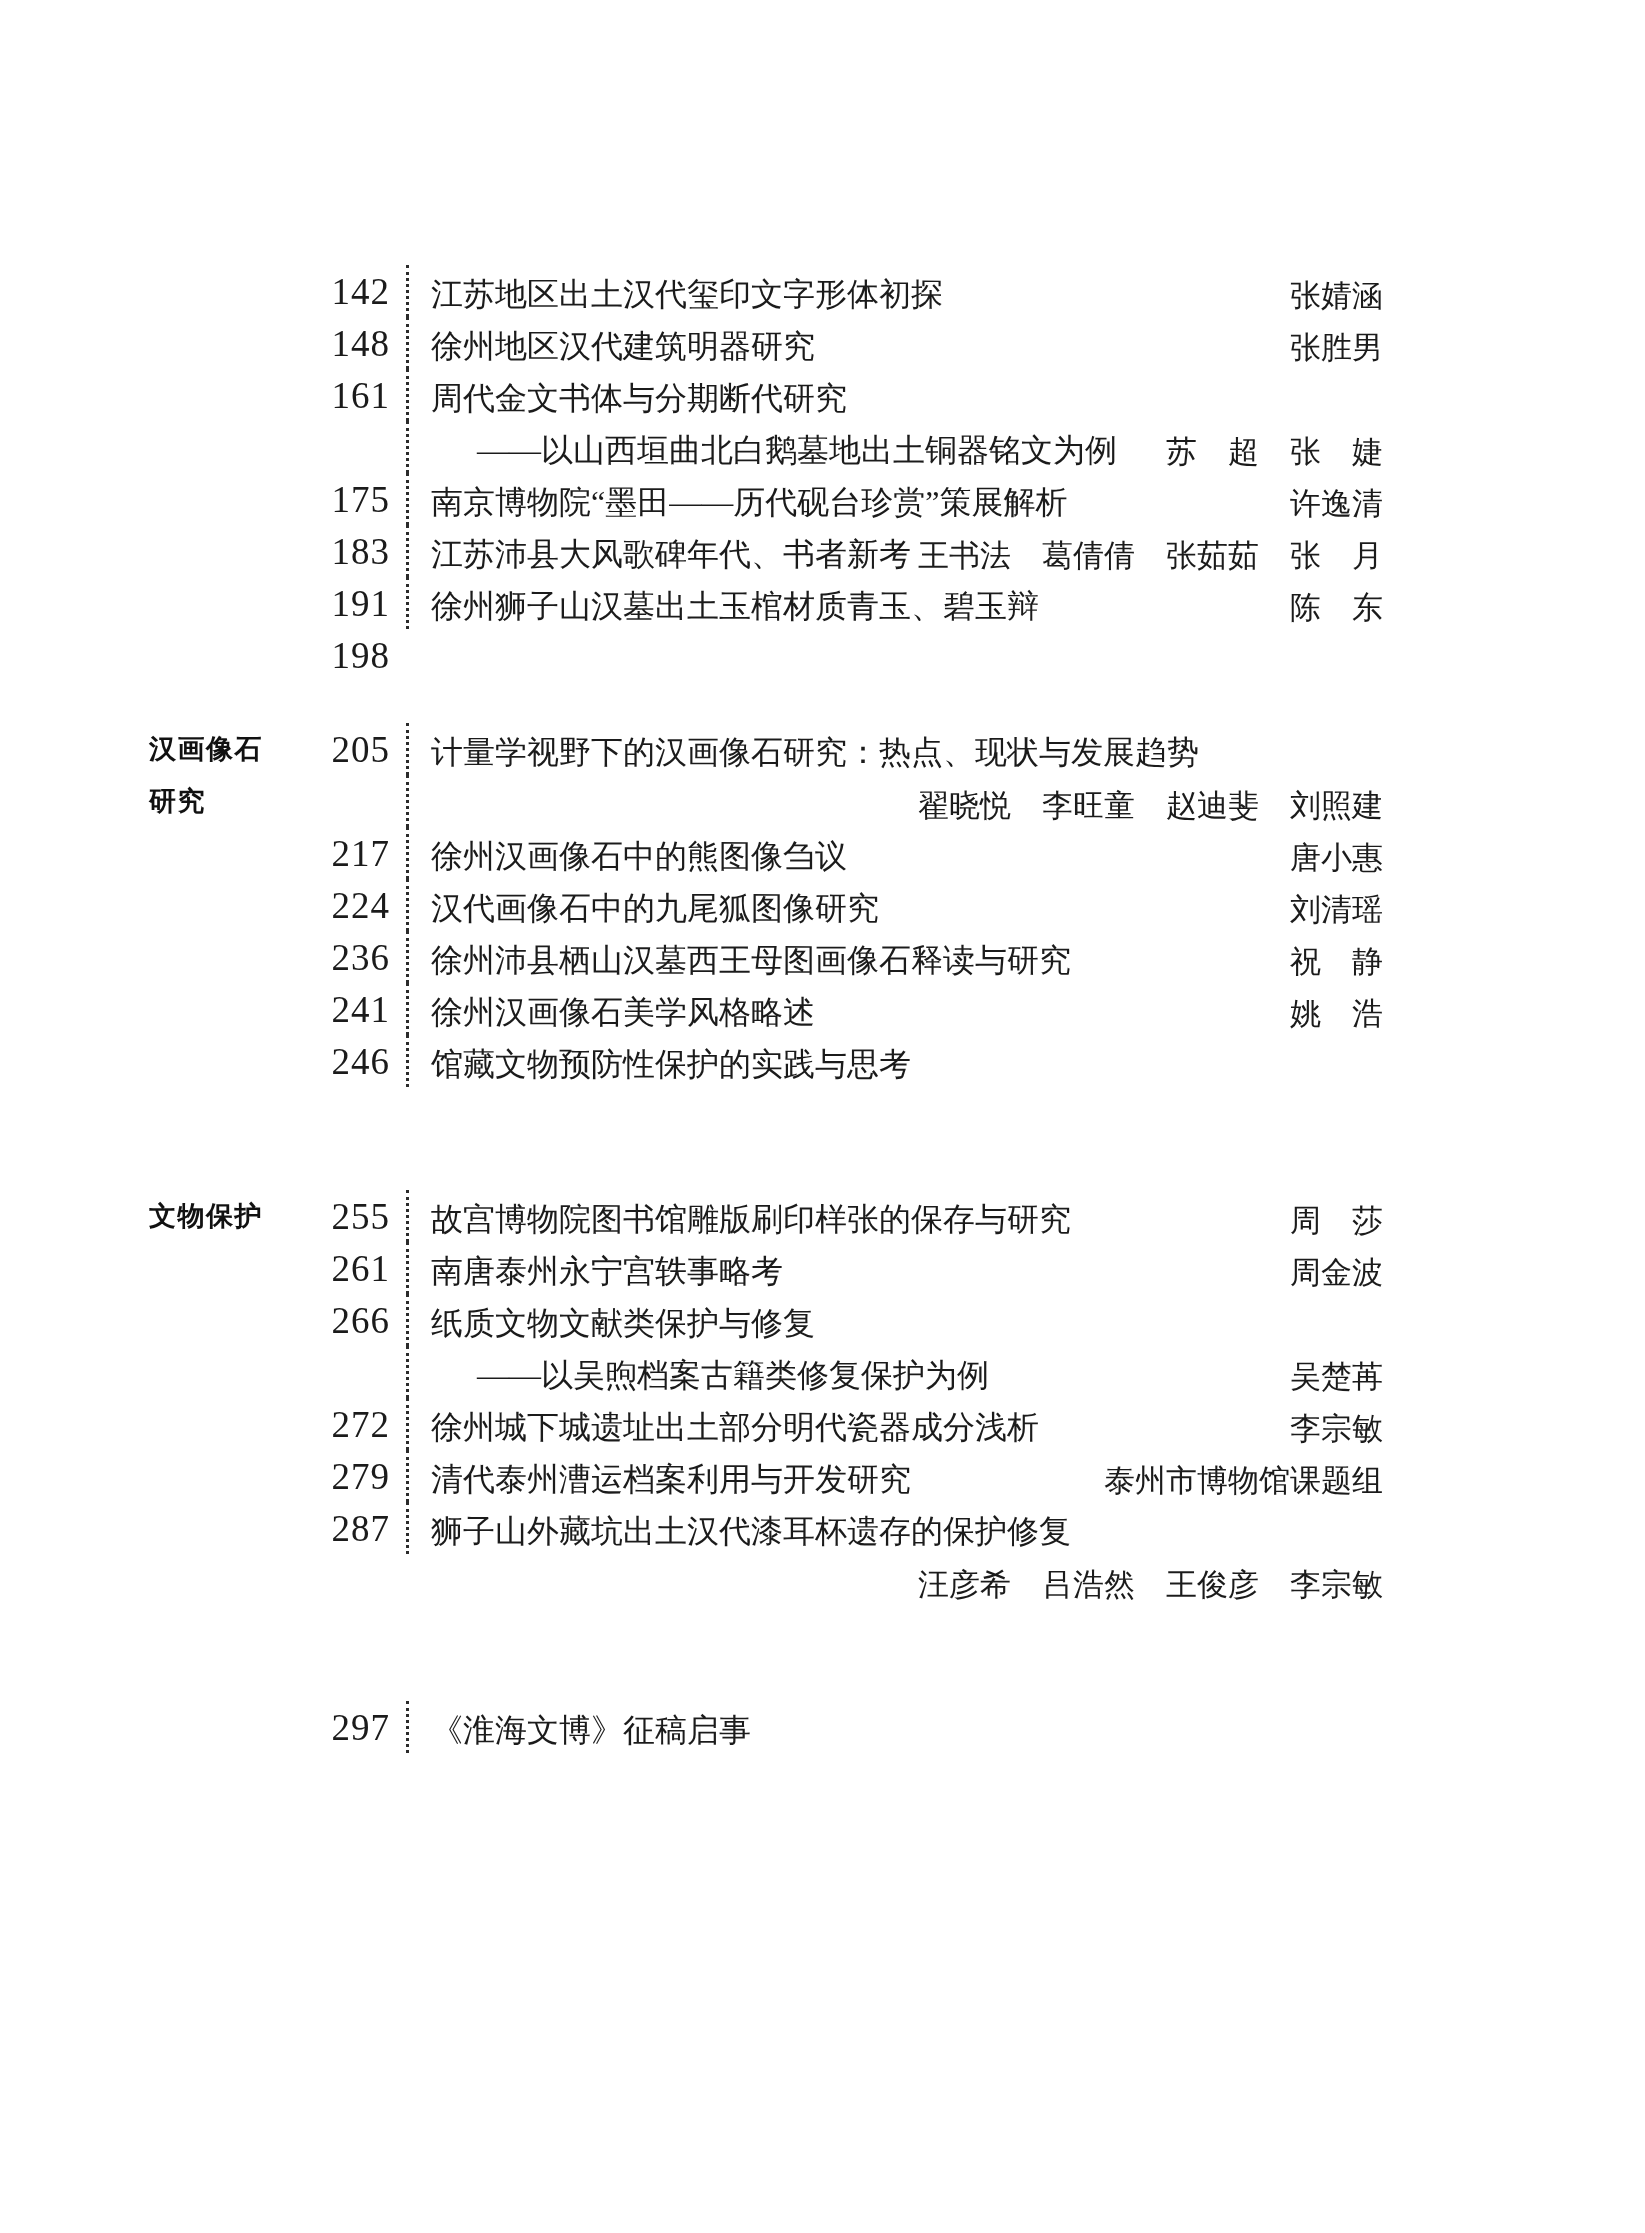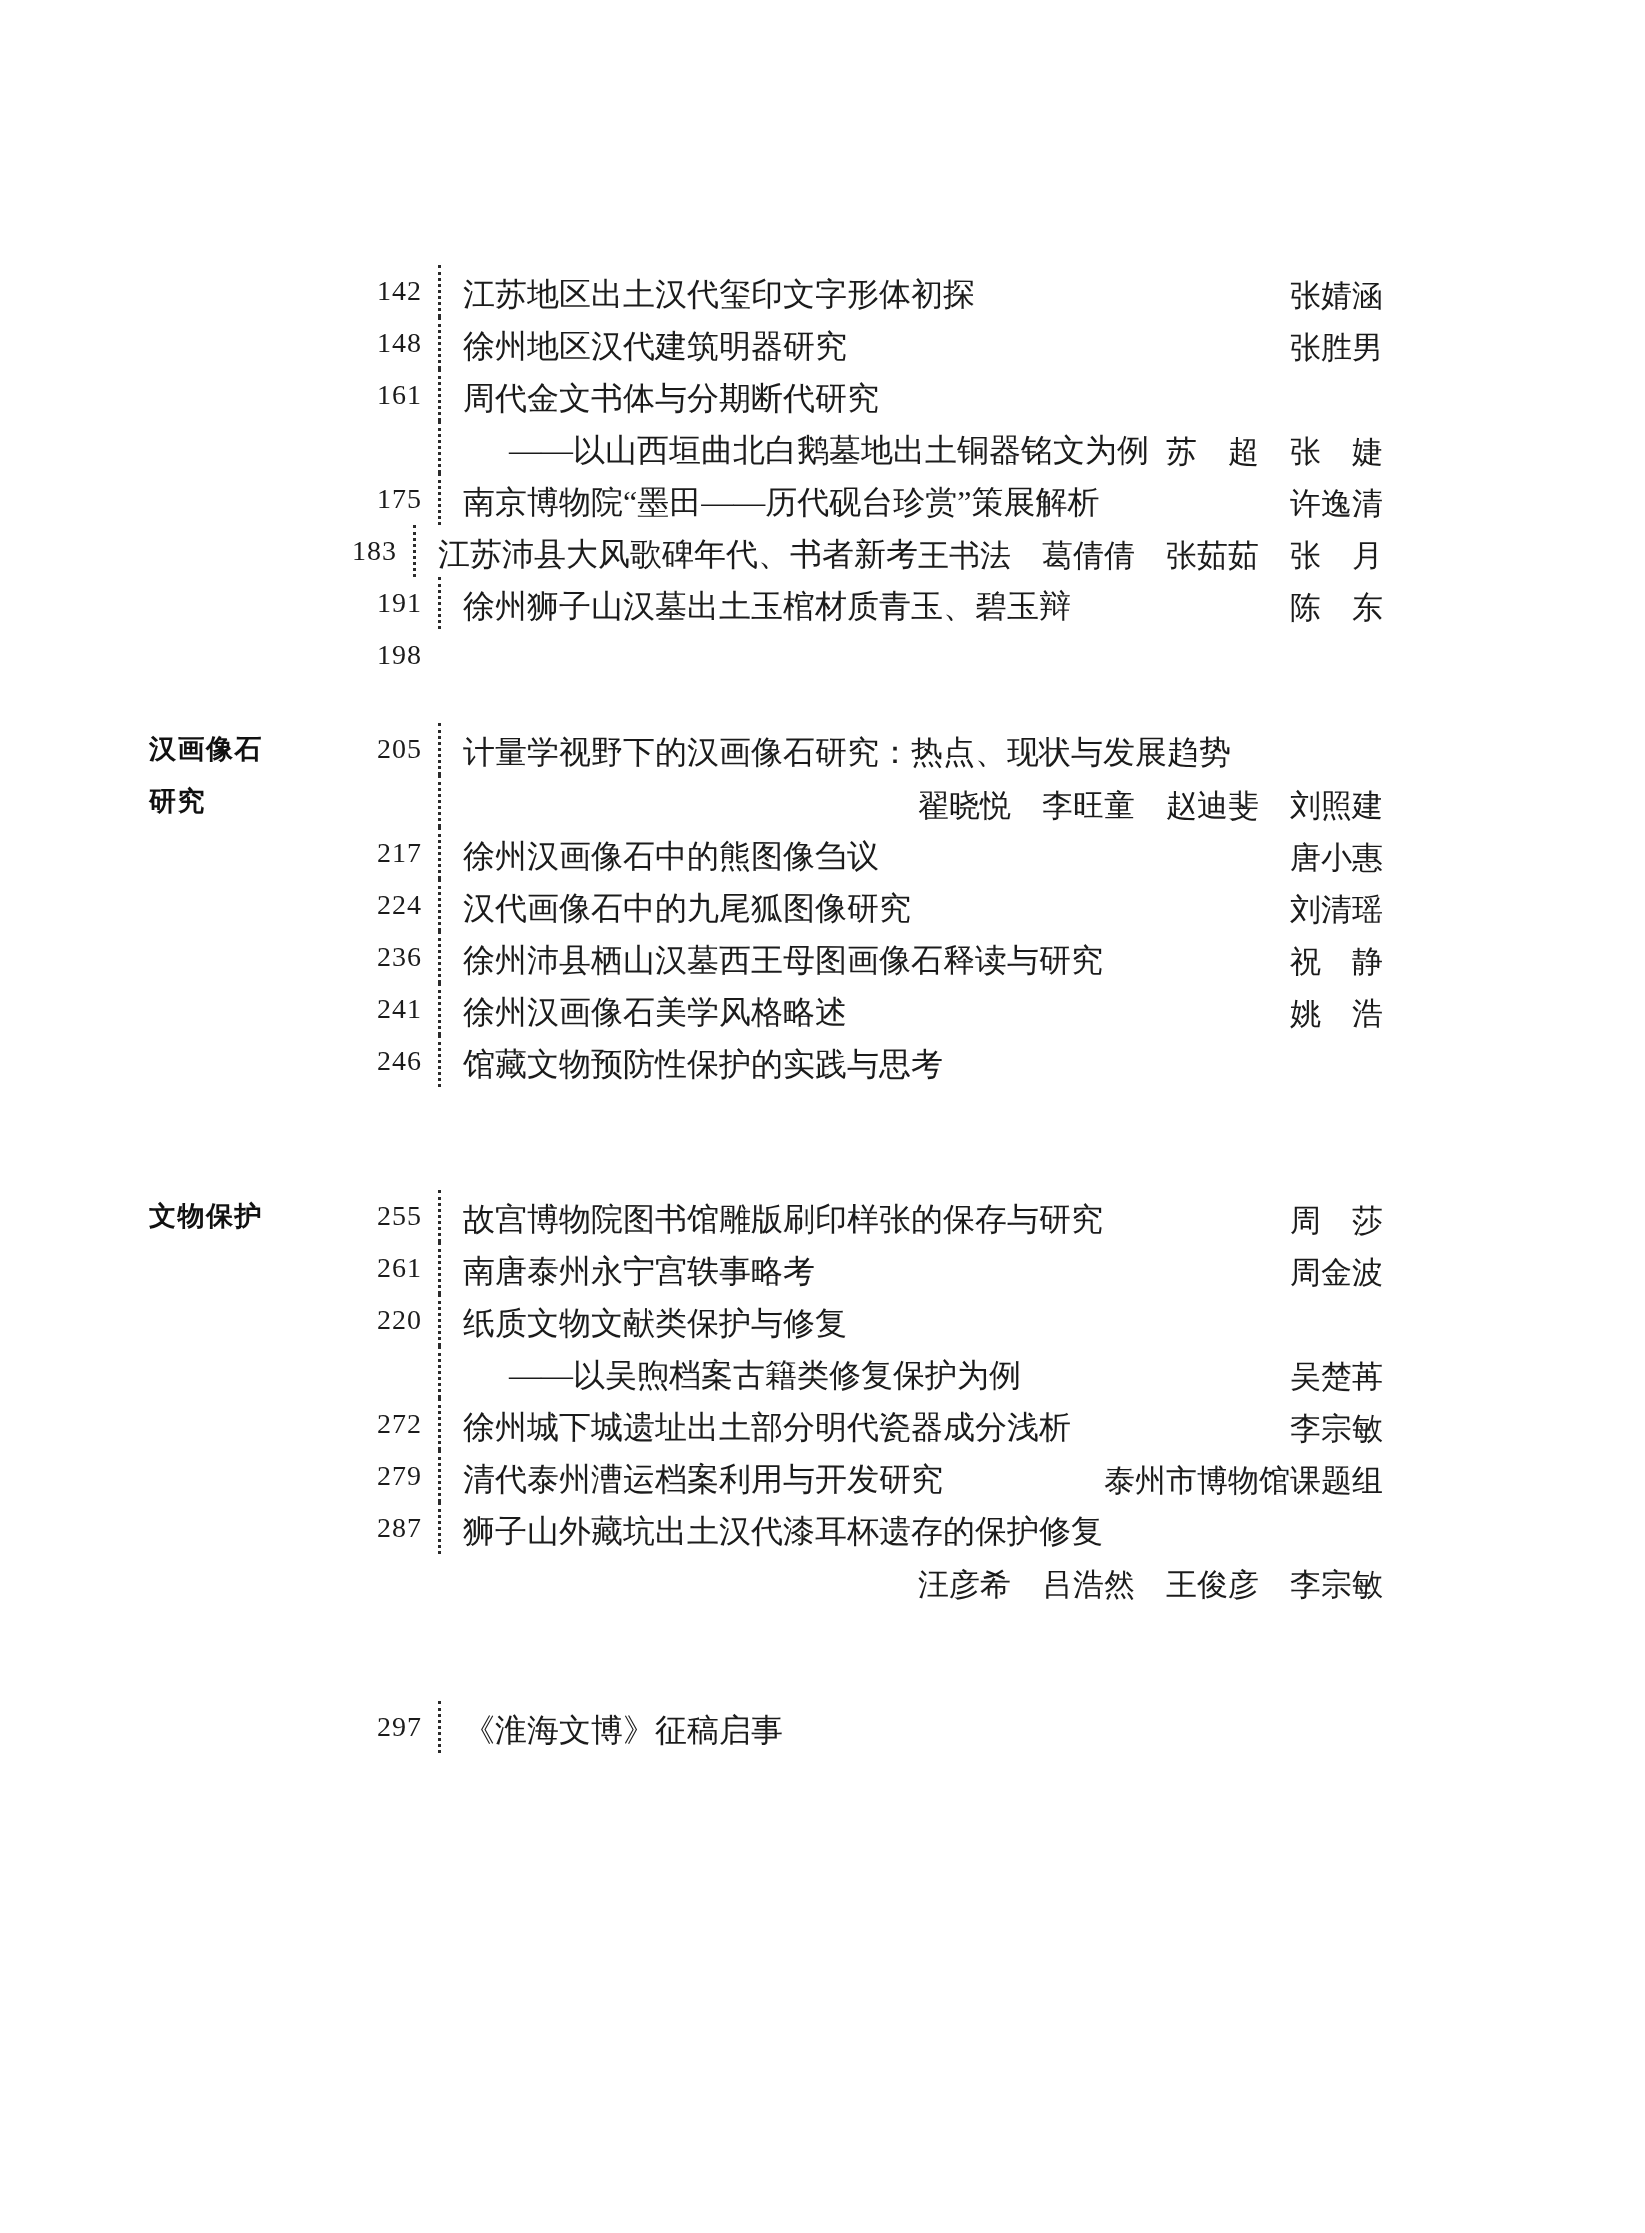--- a/index.html
+++ b/index.html
@@ -20,22 +20,22 @@
 
   .sec-label{
     position:absolute;left:149px;top:0;
     font-family:"Liberation Sans","DejaVu Sans",sans-serif;
     font-weight:700;font-size:27px;letter-spacing:1.5px;color:#111;
   }
   .sec-label .lbl-line{height:52px;display:flex;align-items:center;}
 
   .toc-row{display:flex;align-items:stretch;height:52px;}
   .toc-row .num{
-    width:390px;text-align:right;font-size:28px;letter-spacing:1px;
-    display:flex;align-items:center;justify-content:flex-end;margin-left:32px;
+    width:390px;text-align:right;font-size:37px;letter-spacing:1px;
+    display:flex;align-items:center;justify-content:flex-end;
   }
   .toc-row .body{
     flex:1;height:52px;margin-left:16px;
     border-left:3px dotted #2b2b2b;
     padding-left:22px;
     display:flex;align-items:flex-end;
     font-size:32px;
   }
   .toc-row.no-rule .body{border-left-color:transparent;}
   .toc-row.indent .title{padding-left:46px;}
@@ -167,21 +167,21 @@
         </div>
       </div>
       <div class="toc-row">
         <span class="num">261</span>
         <div class="body">
           <span class="title">南唐泰州永宁宫轶事略考</span>
           <span class="authors">周金波</span>
         </div>
       </div>
       <div class="toc-row">
-        <span class="num">220</span>
+        <span class="num">266</span>
         <div class="body">
           <span class="title">纸质文物文献类保护与修复</span>
           <span class="authors"></span>
         </div>
       </div>
       <div class="toc-row indent">
         <span class="num"></span>
         <div class="body">
           <span class="title">——以吴煦档案古籍类修复保护为例</span>
           <span class="authors">吴楚苒</span>

